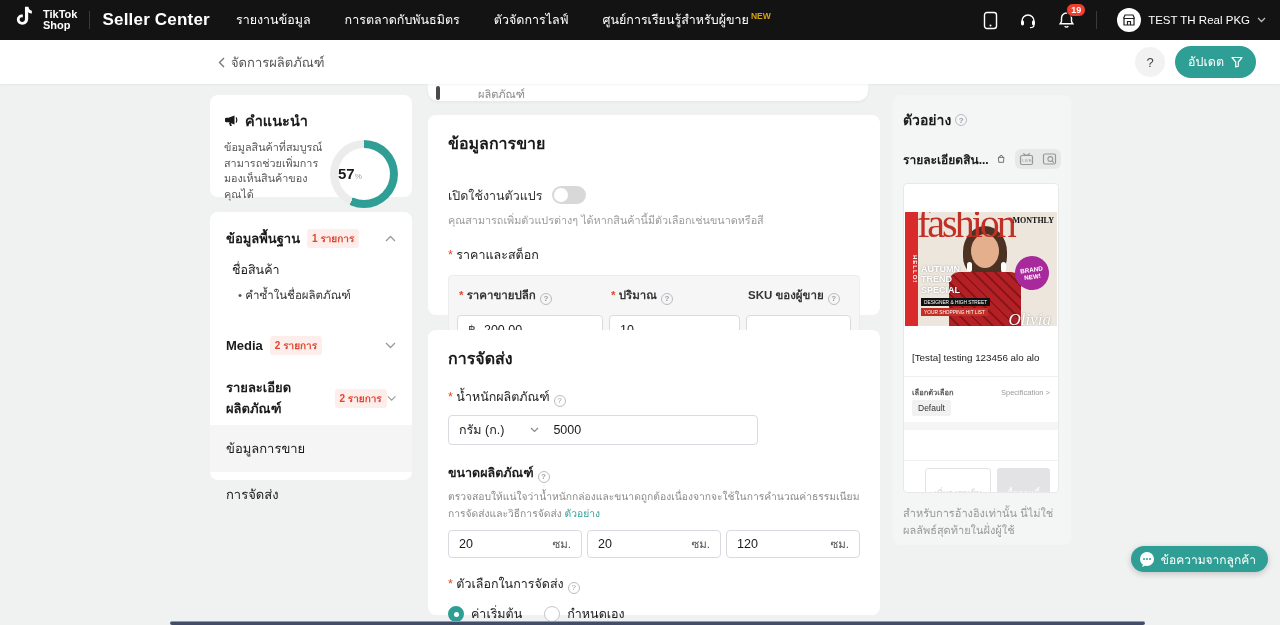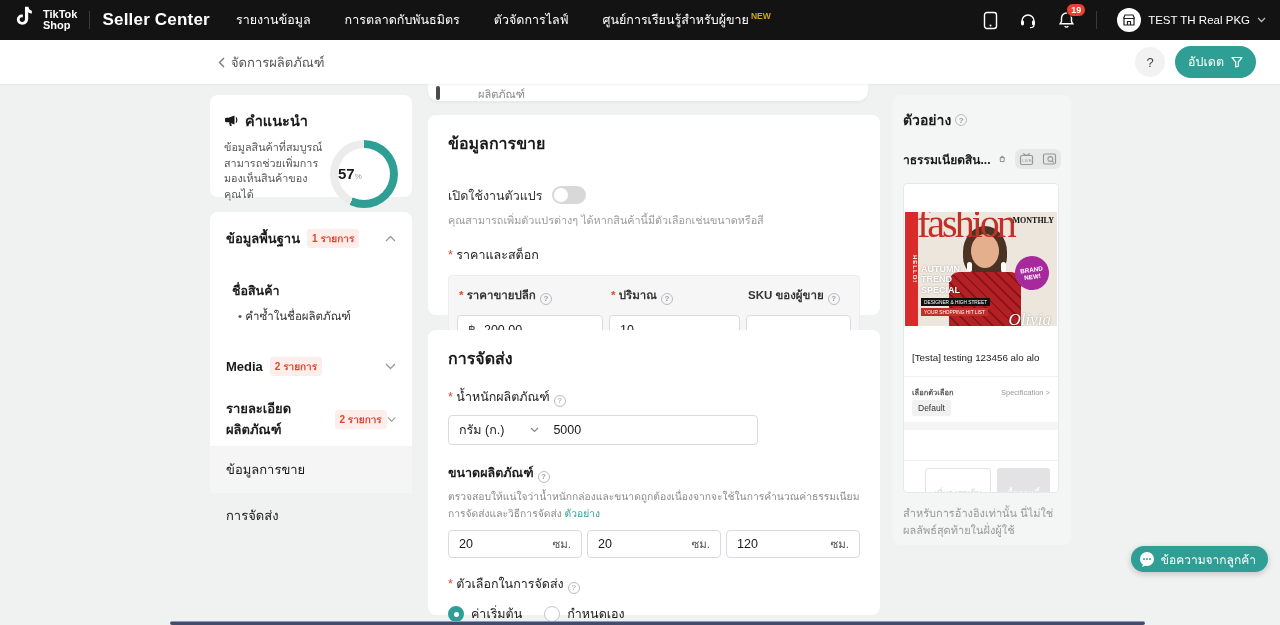--- a/index.html
+++ b/index.html
@@ -43,21 +43,21 @@
   .reco-desc { font-size:10.8px; color:#555; line-height:1.45; width:100px; }
   .donut { width:68px; height:68px; border-radius:50%; margin-left:6px; background:conic-gradient(#2f9e94 0 57%, #ececec 57% 100%); display:flex; align-items:center; justify-content:center; }
   .donut-hole { width:52px; height:52px; border-radius:50%; background:#fff; display:flex; align-items:baseline; justify-content:flex-start; padding-top:17px; }
   .donut-num { font-size:15px; font-weight:bold; }
   .donut-pct { font-size:8px; color:#999; }
 
   .nav-card { left:210px; top:212px; width:202px; height:268px; padding:16px; }
   .nav-row { display:flex; align-items:center; font-size:13px; font-weight:bold; cursor:pointer; }
   .nav-row .chev { margin-left:auto; }
   .count-badge { background:#fdeeec; color:#e0452e; font-size:10px; font-weight:bold; border-radius:3px; padding:2px 5px; margin-left:7px; white-space:nowrap; }
-  .nav-sub-title { font-size:12.5px; font-weight:bold; margin:32px 0 6px 6px; }
+  .nav-sub-title { font-size:12.5px; font-weight:normal; margin:11px 0 6px 6px; }
   .nav-bullet { font-size:11.5px; color:#333; margin-left:12px; }
   .nav-bullet::before { content:"•  "; color:#555; }
   .nav-item { font-size:13px; padding:12px 0; cursor:pointer; }
   .nav-item.selected { background:#f5f5f6; margin:6px -16px 0; padding:13px 16px; font-weight:normal; }
 
   
   .cut-card { left:428px; top:84px; width:440px; height:17px; border-radius:0 0 10px 10px; box-shadow:0 2px 3px rgba(0,0,0,.04); overflow:hidden; }
   .cut-bar { position:absolute; left:8px; top:2px; width:4px; height:14px; background:#4a4a4a; border-radius:2px; }
   .cut-text { position:absolute; left:50px; top:1px; font-size:11px; color:#8a8a8a; }
 
@@ -334,21 +334,21 @@
   </div>
 
 </div>
 
 <div class="preview-panel">
   <div class="preview-title">
       <span>ตัวอย่าง</span>
       <span class="help-dot"></span>
     </div>
   <div class="preview-tabs">
-    <span class="preview-tab-label">าธรรมเนียดสิน...</span>
+    <span class="preview-tab-label">รายละเอียดสิน...</span>
     <svg class="bag-ic" width="15" height="16" viewBox="0 0 15 16">
         <path d="M2.5 5h10l-.8 9H3.3z" fill="none" stroke="#333" stroke-width="1.2"></path>
         <path d="M5 5V4a2.5 2.5 0 0 1 5 0v1" fill="none" stroke="#333" stroke-width="1.2"></path>
       </svg>
     <span class="seg">
       <svg class="ic" width="15" height="14" viewBox="0 0 15 14">
           <rect x="1.5" y="3.5" width="12" height="9" rx="1.5" fill="none" stroke="#555" stroke-width="1.2"></rect>
           <path d="M4 1.5 7.5 3.5 11 1.5" fill="none" stroke="#555" stroke-width="1.2"></path>
           <text x="3.2" y="10" font-size="4.4" fill="#555" font-family="sans-serif">LIVE</text>
         </svg>

